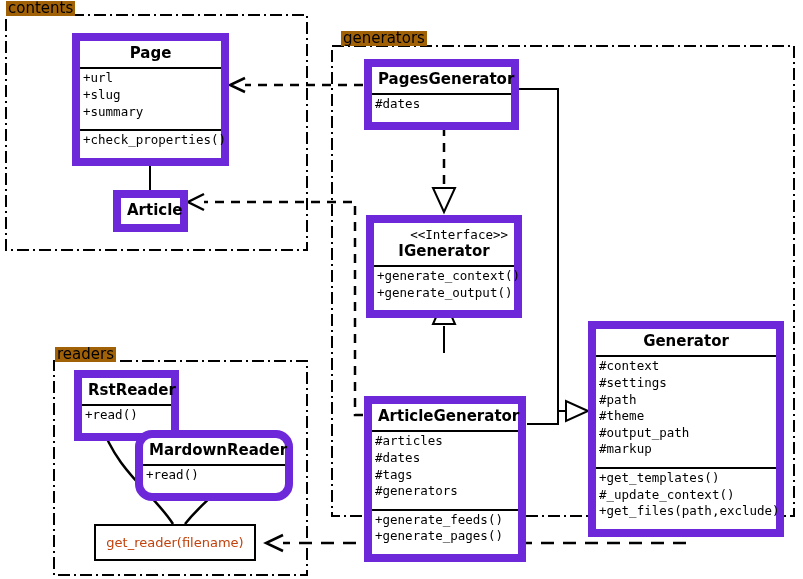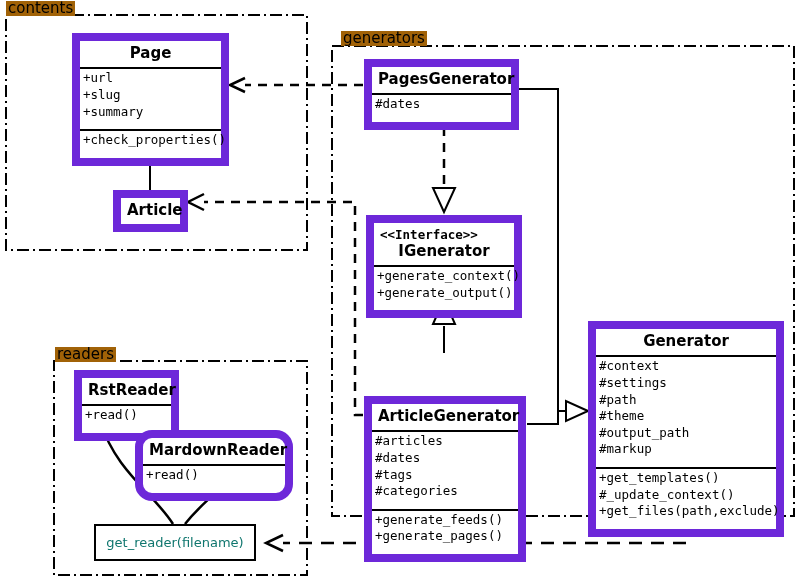--- a/index.html
+++ b/index.html
@@ -50,23 +50,23 @@
     font-size: 15px;
     text-align: center;
     color: #000;
     padding: 4px 6px 5px 6px;
     line-height: 1.15;
     white-space: nowrap;
   }
   .uml-stereotype {
     display: block;
     font-family: "DejaVu Sans Mono", monospace;
-    font-weight: bold;
+    font-weight: normal;
     font-size: 12.5px;
-    text-align: left;
+    text-align: right;
     line-height: 1.25;
   }
   .uml-compartment {
     border-top: 2px solid #000;
     padding: 1px 3px 9px 3px;
   }
   .uml-member {
     font-family: "DejaVu Sans Mono", monospace;
     font-size: 12.5px;
     color: #000;
@@ -78,21 +78,21 @@
     box-sizing: border-box;
     border: 2px solid #000;
     background: #fff;
     display: flex;
     align-items: center;
     justify-content: center;
   }
   .plain-box span {
     font-family: "DejaVu Sans", sans-serif;
     font-size: 13px;
-    color: #0f766e;
+    color: #c2410c;
     white-space: nowrap;
   }
 </style>
 </head>
 <body>
 
 <div id="canvas">
 
   <svg id="svg-layer" viewBox="0 0 803 579" xmlns="http://www.w3.org/2000/svg">
 
@@ -190,21 +190,21 @@
       <div class="uml-member">+generate_output()</div>
     </div>
   </div>
 
   <div class="uml-class" style="left:364px; top:353px; width:162px;margin-top:43px;">
     <div class="uml-name">ArticleGenerator</div>
     <div class="uml-compartment">
       <div class="uml-member">#articles</div>
       <div class="uml-member">#dates</div>
       <div class="uml-member">#tags</div>
-      <div class="uml-member">#categories</div>
+      <div class="uml-member">#generators</div>
     </div>
     <div class="uml-compartment">
       <div class="uml-member">+generate_feeds()</div>
       <div class="uml-member">+generate_pages()</div>
     </div>
   </div>
 
   <div class="uml-class" style="left:588px; top:321px; width:196px;">
     <div class="uml-name">Generator</div>
     <div class="uml-compartment">

